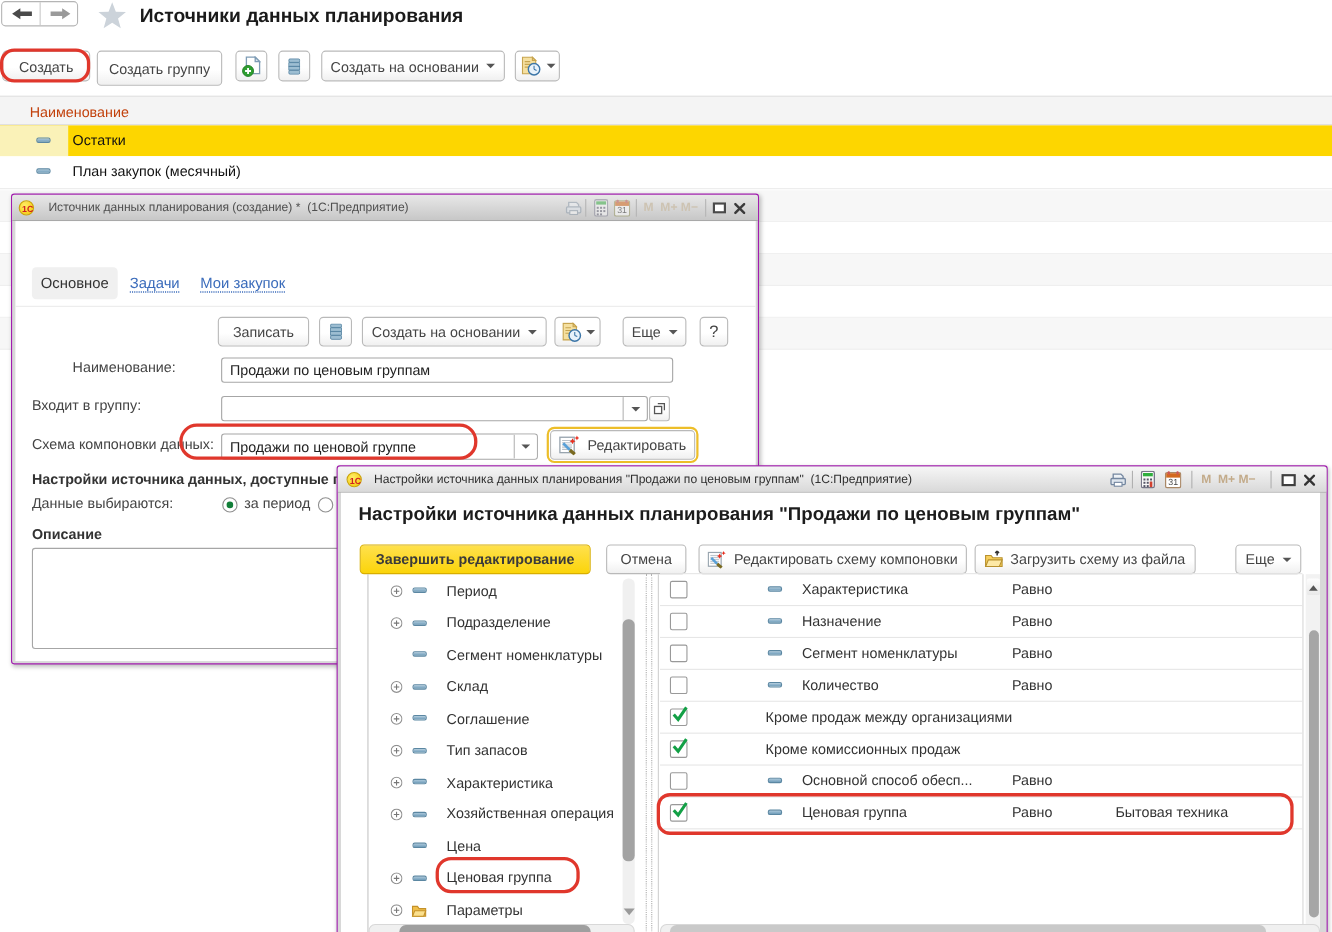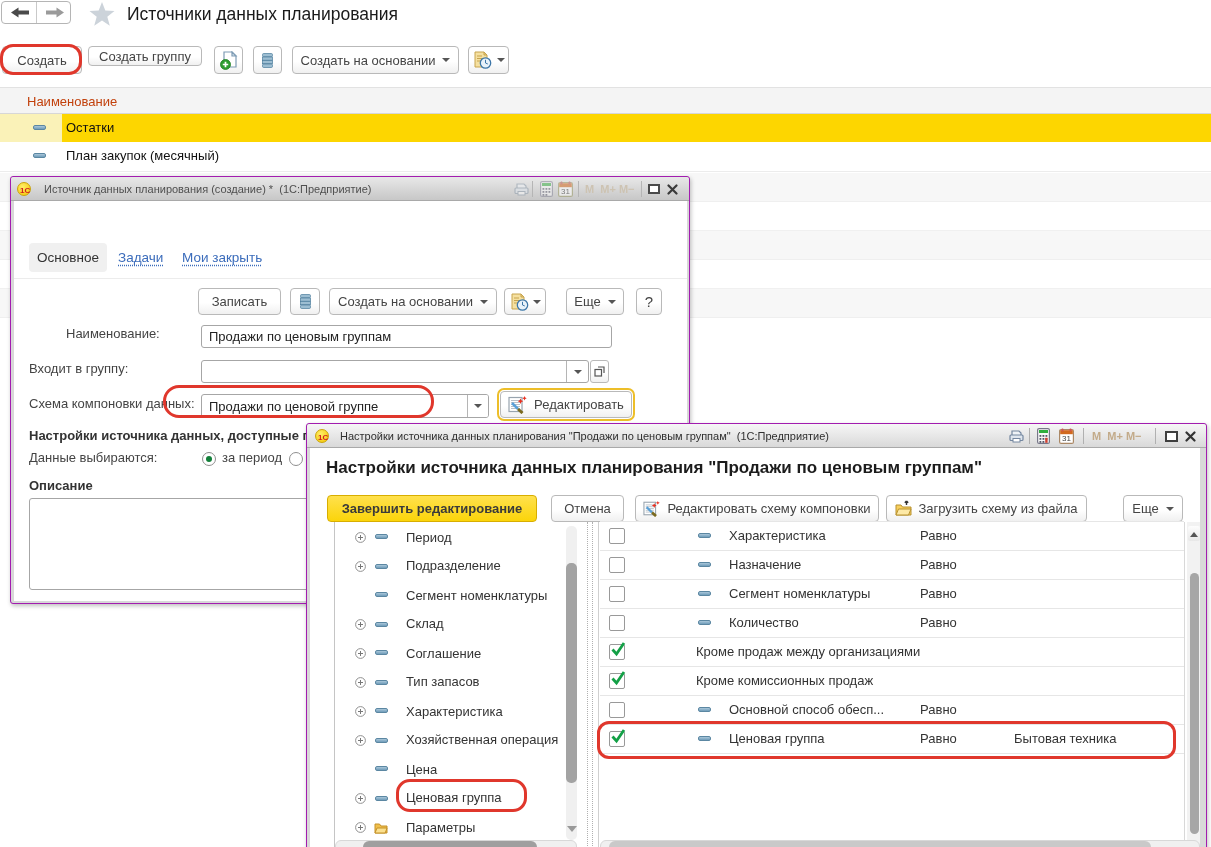--- a/index.html
+++ b/index.html
@@ -39,24 +39,24 @@
       <path d="M1 6.5 L8.5 1.5 L8.5 4.4 L19 4.4 L19 8.6 L8.5 8.6 L8.5 11.5 Z" fill="#4a4a4a"></path>
     </svg>
     <svg class="abs" style="left:43px;top:4px;" width="20" height="13" viewBox="0 0 20 13">
       <path d="M19 6.5 L11.5 1.5 L11.5 4.4 L1 4.4 L1 8.6 L11.5 8.6 L11.5 11.5 Z" fill="#9a9a9a"></path>
     </svg>
   </div>
 
   <svg class="abs" style="left:88px;top:1px;" width="28" height="26" viewBox="0 0 28 26">
     <path d="M14 1 L17.3 9.6 L26.5 10 L19.3 15.8 L21.8 24.7 L14 19.6 L6.2 24.7 L8.7 15.8 L1.5 10 L10.7 9.6 Z" fill="#ccd3da"></path>
   </svg>
-  <div class="abs" style="left:127px;top:4px;font-size:17.5px;font-weight:normal;color:#1a1a1a;">Источники данных планирования</div>
+  <div class="abs" style="left:127px;top:4px;font-size:17.5px;font-weight:bold;color:#1a1a1a;">Источники данных планирования</div>
 
   <div class="btn" style="left:2px;top:46px;width:80px;height:28px;">Создать</div>
-  <div class="btn" style="left:88px;top:46px;width:114px;height:20px;">Создать группу</div>
+  <div class="btn" style="left:88px;top:46px;width:114px;height:32px;">Создать группу</div>
   <div class="btn" style="left:214px;top:46px;width:29px;height:28px;">
     <svg width="18" height="19" viewBox="0 0 18 19">
       <path d="M4 1 L12 1 L16 5 L16 16 L4 16 Z" fill="#fff" stroke="#7e9cb5" stroke-width="1.2"></path>
       <path d="M12 1 L12 5 L16 5 Z" fill="#dce8f0" stroke="#7e9cb5" stroke-width="1.2"></path>
       <circle cx="5.5" cy="13.5" r="5" fill="#2e9e31" stroke="#1d7c20" stroke-width="0.8"></circle>
       <path d="M5.5 10.8 L5.5 16.2 M2.8 13.5 L8.2 13.5" stroke="#fff" stroke-width="1.7"></path>
     </svg>
   </div>
   <div class="btn" style="left:253px;top:46px;width:29px;height:28px;">
     <svg width="11" height="15" viewBox="0 0 11 15">
@@ -136,21 +136,21 @@
   <div class="abs" style="left:574px;top:6px;font-size:11px;font-weight:bold;color:#cdc3b2;">M&nbsp; M+ M−</div>
   <div class="abs" style="left:630px;top:4px;width:1px;height:16px;background:#b5b5b5;"></div>
   <div class="abs" style="left:637px;top:7px;width:12px;height:10px;border:2px solid #4a4a4a;background:#fff;"></div>
   <svg class="abs" style="left:656px;top:7px;" width="11" height="11" viewBox="0 0 11 11">
     <path d="M1.5 1.5 L9.5 9.5 M9.5 1.5 L1.5 9.5" stroke="#3a3a3a" stroke-width="2.2" stroke-linecap="round"></path>
   </svg>
 
   <div class="dlgc" style="left:3px;top:24px;width:673px;height:400px;">
     <div class="tab" style="left:15px;top:42px;width:78px;height:29px;background:#f0f0f0;border-radius:4px;color:#333;">Основное</div>
     <div class="tab link" style="left:104px;top:42px;height:29px;">Задачи</div>
-    <div class="tab link" style="left:168px;top:42px;height:29px;">Мои закрыть</div>
+    <div class="tab link" style="left:168px;top:42px;height:29px;">Мои закупок</div>
     <div class="abs" style="left:0;top:77px;width:673px;height:1px;background:#ececec;"></div>
 
     <div class="btn" style="left:184px;top:87px;width:83px;height:27px;">Записать</div>
     <div class="btn" style="left:276px;top:87px;width:30px;height:27px;">
       <svg width="11" height="15" viewBox="0 0 11 15">
         <rect x="0.5" y="0.5" width="10" height="3.2" rx="1.2" fill="#9dbed2" stroke="#4b7c9c" stroke-width="0.7"></rect>
         <rect x="0.5" y="4" width="10" height="3.2" fill="#9dbed2" stroke="#4b7c9c" stroke-width="0.7"></rect>
         <rect x="0.5" y="7.5" width="10" height="3.2" fill="#9dbed2" stroke="#4b7c9c" stroke-width="0.7"></rect>
         <rect x="0.5" y="11" width="10" height="3.5" rx="1.2" fill="#9dbed2" stroke="#4b7c9c" stroke-width="0.7"></rect>
       </svg>

